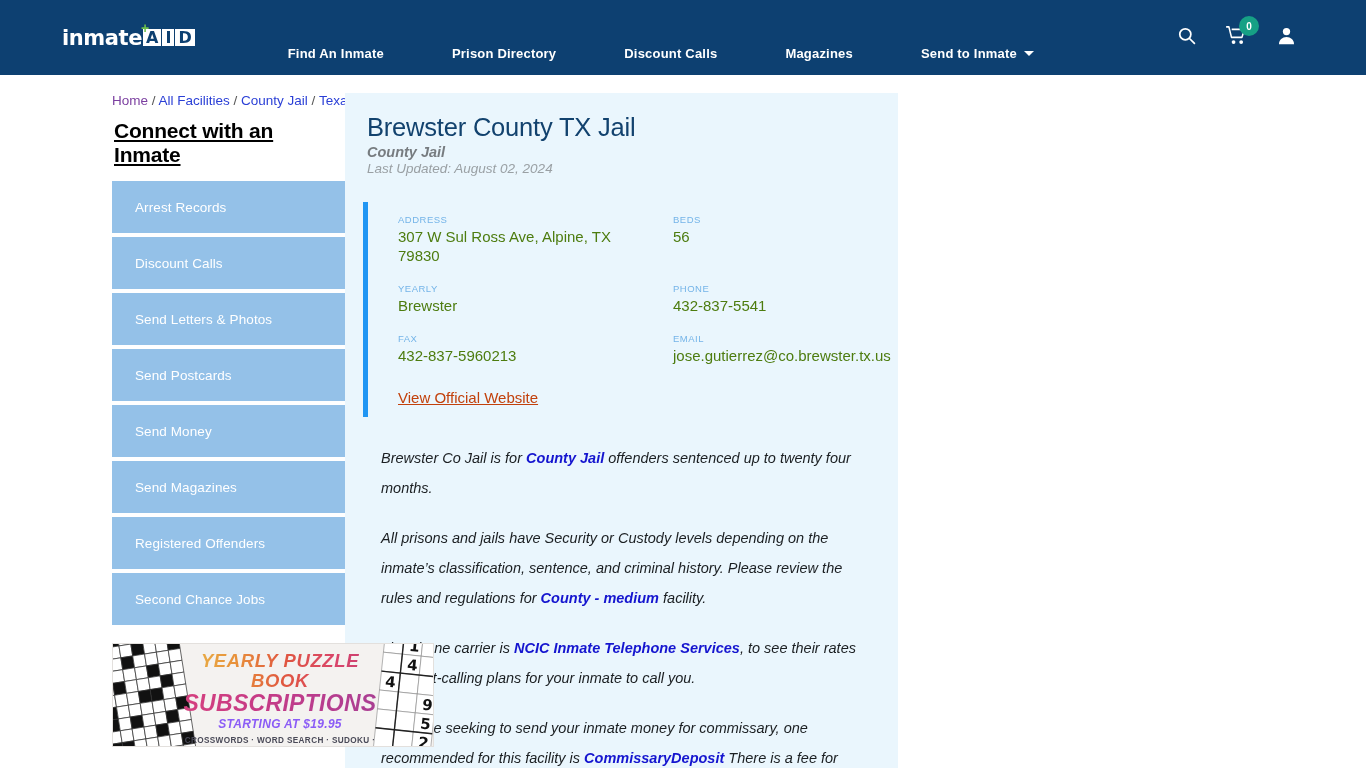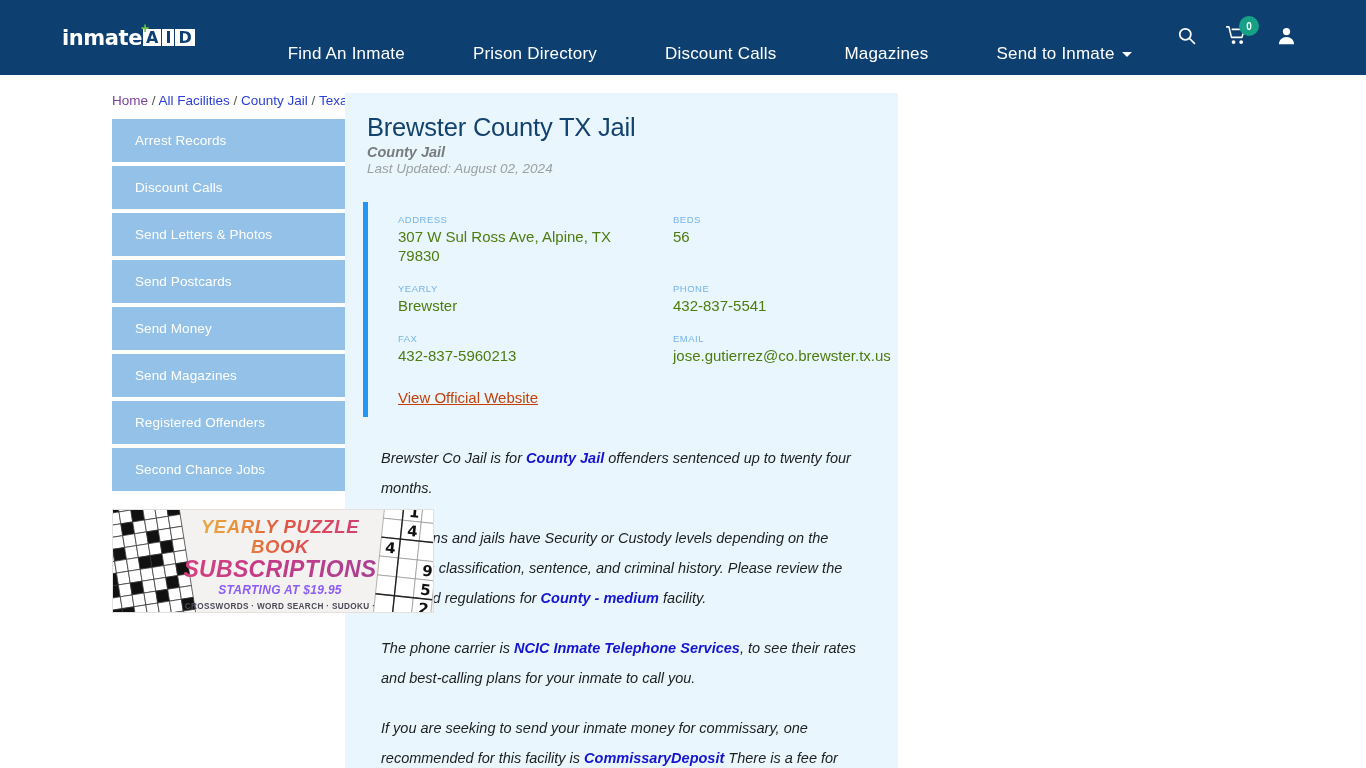--- a/index.html
+++ b/index.html
@@ -57,22 +57,22 @@
     font-family: "DejaVu Sans", sans-serif;
   }
 
   .main-nav {
     display: flex;
     align-items: center;
     gap: 0px;
   }
   .nav-item {
     color: #ffffff;
-    font-size: 17px;
-    font-weight: normal;
+    font-size: 13px;
+    font-weight: bold;
     padding: 0 34px;
     white-space: nowrap;
     cursor: pointer;
     letter-spacing: 0.2px;
     margin-top: 32px;
   }
   .nav-item.dropdown::after {
     content: "";
     display: inline-block;
     margin-left: 7px;
@@ -134,21 +134,21 @@
     font-weight: bold;
     color: #000000;
     text-decoration: underline;
     margin: 0 0 14px 2px;
     letter-spacing: -0.2px;
   }
 
   .sb-btn {
     display: flex;
     align-items: stretch;
-    height: 43px;
+    height: 52px;
     margin-bottom: 4px;
     width: 323px;
     background: #94c1e8;
     cursor: pointer;
     overflow: hidden;
   }
   .sb-label {
     flex: 1;
     display: flex;
     align-items: center;
@@ -360,20 +360,21 @@
 </header>
 
 <div class="page">
 
   <div class="col-left">
 
     <div class="breadcrumb">
       <a class="bc-home">Home</a><span class="bc-sep"> / </span><a class="bc-link">All Facilities</a><span class="bc-sep"> / </span><a class="bc-link">County Jail</a><span class="bc-sep"> / </span><a class="bc-link">Texas</a>
     </div>
 
+    <h2 class="sidebar-title">Connect with an Inmate</h2>
 
     <div>
       <div class="sb-btn active">
         <div class="sb-label">Arrest Records</div>
         <div class="sb-arrow">
           <svg width="17" height="26" viewBox="0 0 17 26">
               <path d="M3 3 L13 13 L3 23" fill="none" stroke="#fff" stroke-width="3.6" stroke-linecap="round" stroke-linejoin="round"></path>
             </svg>
         </div>
       </div>

